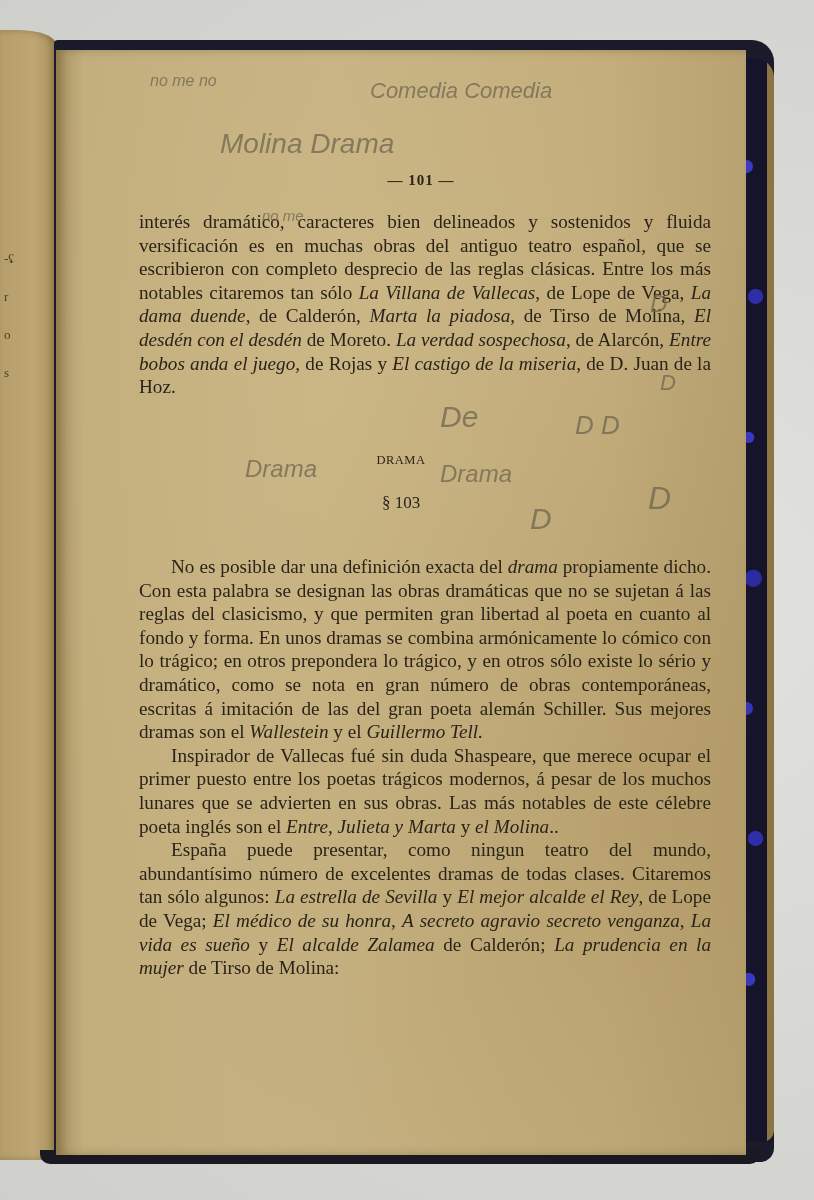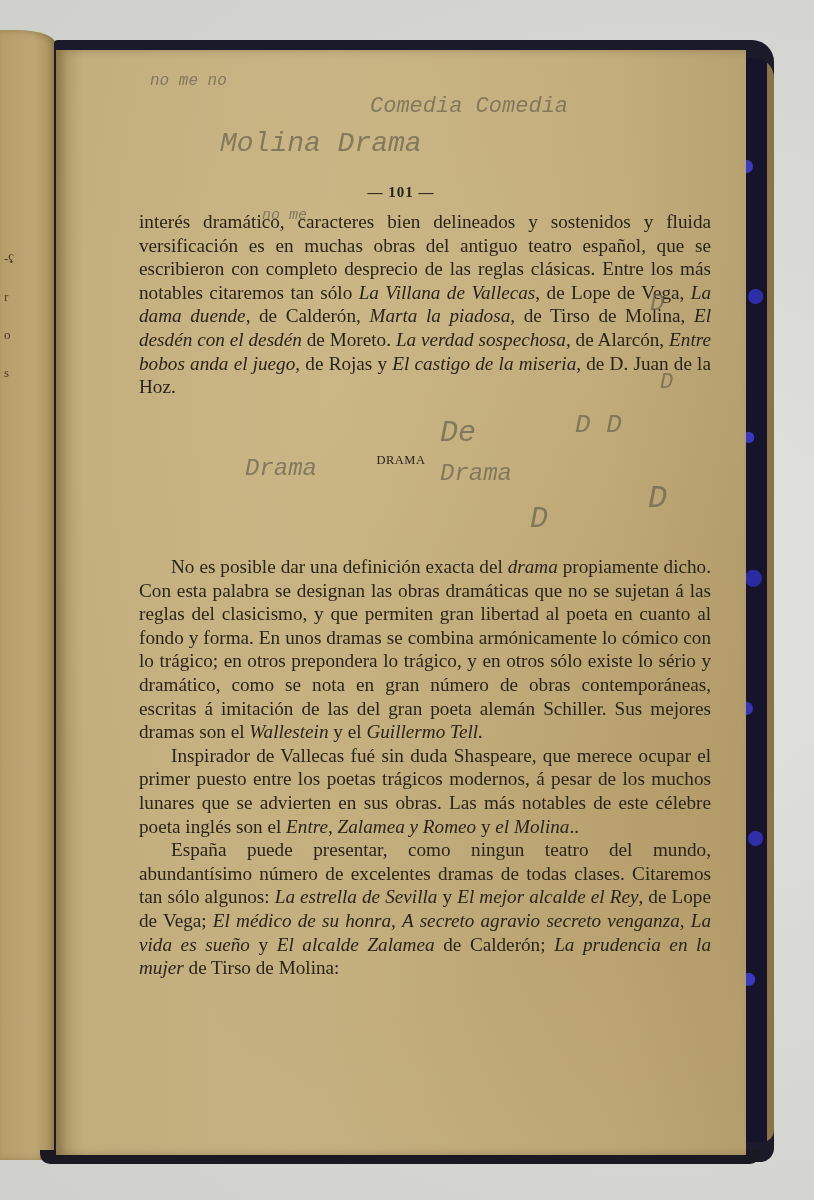--- a/index.html
+++ b/index.html
@@ -50,35 +50,35 @@
   }
   .text-block {
     position: absolute; left: 83px; width: 572px;
     color: #2a2418; font-size: 19.2px; line-height: 23.6px;
     text-align: justify;
   }
   .text-block p { margin: 0; }
   .text-block i { font-style: italic; }
   .indent { text-indent: 32px; }
   .folio {
-    position: absolute; left: 0; width: 690px; top: 134px; text-align: center;
-    color: #2a2418; font-size: 15px; font-weight: bold; letter-spacing: 1px;
+    position: absolute; left: 0; width: 690px; top: 122px; text-align: center;
+    color: #2a2418; font-size: 15px; font-weight: bold; letter-spacing: 1px; padding-left: 20px;
   }
   .section-title {
     position: absolute; left: 0; width: 690px; text-align: center;
     color: #2a2418; font-size: 12.5px; letter-spacing: 0.5px;
   }
   .section-number {
     position: absolute; left: 0; width: 690px; text-align: center;
     color: #2a2418; font-size: 17px;
   }
   
   .pencil {
     position: absolute; color: #6e6650; opacity: 0.75;
-    font-family: Liberation Mono, monospace; font-style: italic;
+    font-family: Liberation Sans, sans-serif; font-style: italic;
   }
   .shadow-bottom {
     position: absolute; left: 40px; top: 1150px; width: 720px; height: 14px;
     background: #1a1820; border-radius: 0 0 10px 10px;
   }
 </style>
 </head>
 <body>
 
 <div class="backdrop"></div>
@@ -98,34 +98,35 @@
 <div class="shadow-bottom"></div>
 
 <div class="page">
   <div class="folio">— 101 —</div>
 
   <div class="text-block" style="top:160px" id="top-block">
       <p><span>interés dramático, caracteres bien delineados y sostenidos y fluida versificación es en muchas obras del antiguo teatro español, que se escribieron con completo desprecio de las reglas clásicas. Entre los más notables citaremos tan sólo </span><i>La Villana de Vallecas</i><span>, de Lope de Vega, </span><i>La dama duende</i><span>, de Calderón, </span><i>Marta la piadosa,</i><span> de Tirso de Molina, </span><i>El desdén con el desdén</i><span> de Moreto. </span><i>La verdad sospechosa</i><span>, de Alarcón, </span><i>Entre bobos anda el juego,</i><span> de Rojas y </span><i>El castigo de la miseria</i><span>, de D. Juan de la Hoz.</span></p>
     </div>
 
   <div class="section-title" style="top:403px">DRAMA</div>
+  <div class="section-number" style="top:443px">§ 103</div>
 
   <div class="text-block" style="top:505px" id="section-block">
       <p class="indent"><span>No es posible dar una definición exacta del </span><i>drama</i><span> propiamente dicho. Con esta palabra se designan las obras dramáticas que no se sujetan á las reglas del clasicismo, y que permiten gran libertad al poeta en cuanto al fondo y forma. En unos dramas se combina armónicamente lo cómico con lo trágico; en otros prepondera lo trágico, y en otros sólo existe lo sério y dramático, como se nota en gran número de obras contemporáneas, escritas á imitación de las del gran poeta alemán Schiller. Sus mejores dramas son el </span><i>Wallestein</i><span> y el </span><i>Guillermo Tell.</i></p>
-      <p class="indent"><span>Inspirador de Vallecas fué sin duda Shaspeare, que merece ocupar el primer puesto entre los poetas trágicos modernos, á pesar de los muchos lunares que se advierten en sus obras. Las más notables de este célebre poeta inglés son el </span><i>Entre</i><span>, </span><i>Zalamea y Romeo</i><span> y </span><i>el Molina</i><span>..</span></p>
+      <p class="indent"><span>Inspirador de Vallecas fué sin duda Shaspeare, que merece ocupar el primer puesto entre los poetas trágicos modernos, á pesar de los muchos lunares que se advierten en sus obras. Las más notables de este célebre poeta inglés son el </span><i>Entre</i><span>, </span><i>Julieta y Marta</i><span> y </span><i>el Molina</i><span>..</span></p>
       <p class="indent"><span>España puede presentar, como ningun teatro del mundo, abundantísimo número de excelentes dramas de todas clases. Citaremos tan sólo algunos: </span><i>La estrella de Sevilla</i><span> y </span><i>El mejor alcalde el Rey</i><span>, de Lope de Vega; </span><i>El médico de su honra</i><span>, </span><i>A secreto agravio secreto venganza</i><span>, </span><i>La vida es sueño</i><span> y </span><i>El alcalde Zalamea</i><span> de Calderón; </span><i>La prudencia en la mujer</i><span> de Tirso de Molina:</span></p>
     </div>
 
   <div id="pencil-layer">
       <span class="pencil" style="left: 94px; top: 22px; font-size: 16px;">no me no</span>
-      <span class="pencil" style="left: 314px; top: 44px; font-size: 22px;">Comedia Comedia</span>
+      <span class="pencil" style="left: 314px; top: 28px; font-size: 22px;">Comedia Comedia</span>
       <span class="pencil" style="left: 164px; top: 78px; font-size: 28px;">Molina Drama</span>
       <span class="pencil" style="left: 206px; top: 125px; font-size: 15px; margin-top: 32px;">no me</span>
       <span class="pencil" style="left: 594px; top: 240px; font-size: 24px;">D</span>
       <span class="pencil" style="left: 604px; top: 320px; font-size: 22px;">D</span>
-      <span class="pencil" style="left: 384px; top: 350px; font-size: 30px; margin-top: 16px;">De</span>
+      <span class="pencil" style="left: 384px; top: 350px; font-size: 30px;">De</span>
       <span class="pencil" style="left: 519px; top: 360px; font-size: 26px;">D D</span>
       <span class="pencil" style="left: 189px; top: 405px; font-size: 24px;">Drama</span>
       <span class="pencil" style="left: 384px; top: 410px; font-size: 24px;">Drama</span>
       <span class="pencil" style="left: 592px; top: 430px; font-size: 32px;">D</span>
       <span class="pencil" style="left: 474px; top: 452px; font-size: 30px;">D</span>
     </div>
 </div>
 
 </body></html>

